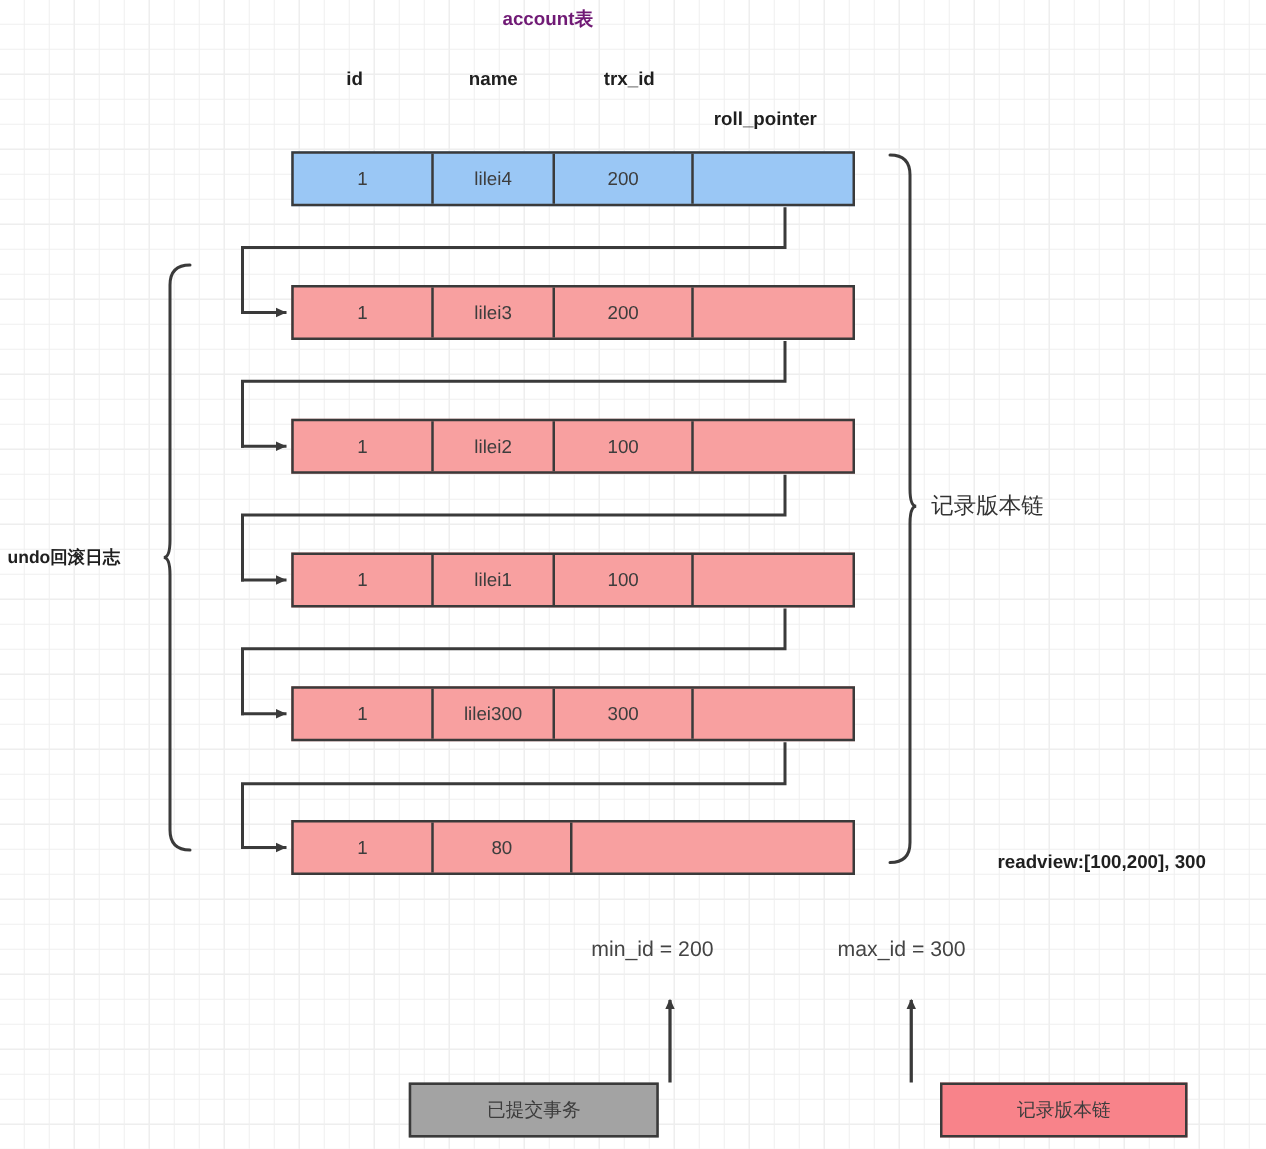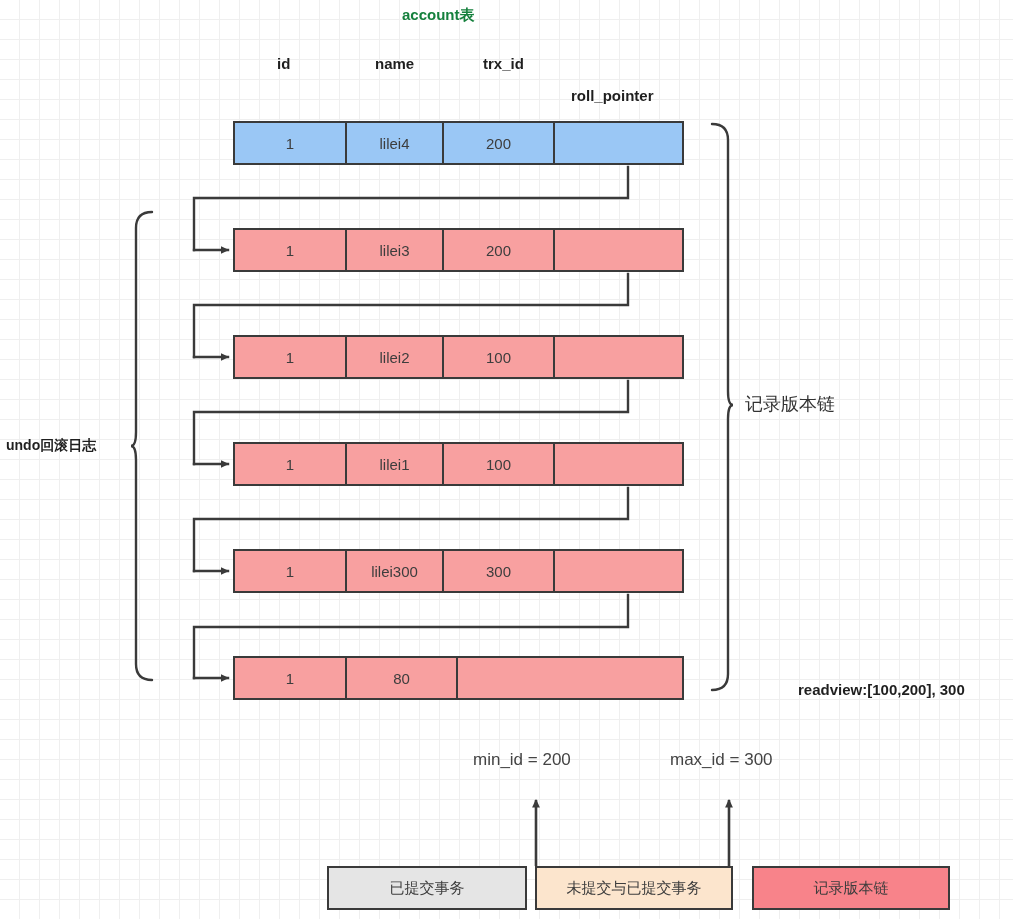--- a/index.html
+++ b/index.html
@@ -14,21 +14,21 @@
       linear-gradient(to bottom, #e2e2e2 1px, transparent 1px);
     background-size:20px 20px, 20px 20px, 60px 60px, 60px 60px;
     background-position:-1px -1px, -1px -1px, -1px -1px, -1px -1px;
     font-family:"Liberation Sans","DejaVu Sans",sans-serif;
     -webkit-font-smoothing:antialiased;
   }
   .canvas{position:absolute;inset:0;}
   svg.wires{position:absolute;left:0;top:0;width:1013px;height:919px;pointer-events:none;}
 
   .lbl{position:absolute;white-space:nowrap;color:#333333;}
-  .title{font-size:15px;font-weight:bold;color:#15803d;}
+  .title{font-size:15px;font-weight:bold;color:#701a75;}
   .colhead{font-size:15px;font-weight:bold;color:#1f1f1f;}
   .side-bold{font-size:14px;font-weight:bold;color:#1f1f1f;}
   .side-cn{font-size:18px;color:#333333;}
   .axis-lbl{font-size:17px;color:#444444;}
   .readview{font-size:15px;font-weight:bold;color:#1f1f1f;}
 
   .row{position:absolute;display:flex;box-sizing:border-box;
        border:2px solid #3a3a3a;height:44px;}
   .row.blue{background:#9ac7f5;}
   .row.red{background:#f8a0a0;}
@@ -37,21 +37,21 @@
         border-right:2px solid #3a3a3a;height:100%;}
   .cell:last-child{border-right:none;}
   .c-id{width:112px;}
   .c-name{width:97px;}
   .c-trx{width:111px;}
   .c-ptr{width:109px;}
 
   .legend{position:absolute;height:44px;box-sizing:border-box;
           border:2px solid #3a3a3a;display:flex;align-items:center;
           justify-content:center;font-size:15px;color:#3d3d3d;}
-  .lg-green{background:#e5e5e5;text-align:right;}
+  .lg-green{background:#a3a3a3;text-align:right;}
   .lg-orange{background:#fce5cd;}
   .lg-red{background:#f8838a;}
 </style>
 </head>
 <body>
 
 <div class="canvas">
 
   <svg class="wires" viewBox="0 0 1013 919">
     <defs>
@@ -141,16 +141,15 @@
   <div class="lbl side-bold" style="left:6px;top:437px;">undo回滚日志</div>
 
   <div class="lbl side-cn" style="left:745px;top:392px;">记录版本链</div>
 
   <div class="lbl readview" style="left:798px;top:681px;">readview:[100,200], 300</div>
 
   <div class="lbl axis-lbl" style="left:473px;top:750px;">min_id = 200</div>
   <div class="lbl axis-lbl" style="left:670px;top:750px;">max_id = 300</div>
 
   <div class="legend lg-green" style="left:327px;top:866px;width:200px;">已提交事务</div>
-  <div class="legend lg-orange" style="left:535px;top:866px;width:198px;">未提交与已提交事务</div>
   <div class="legend lg-red" style="left:752px;top:866px;width:198px;">记录版本链</div>
 
 </div>
 
 </body></html>

